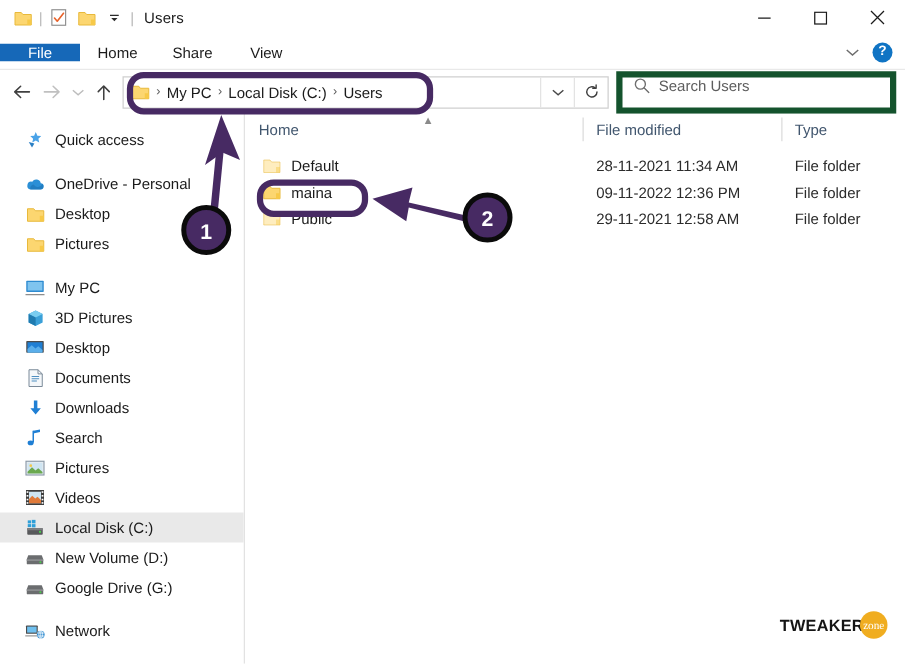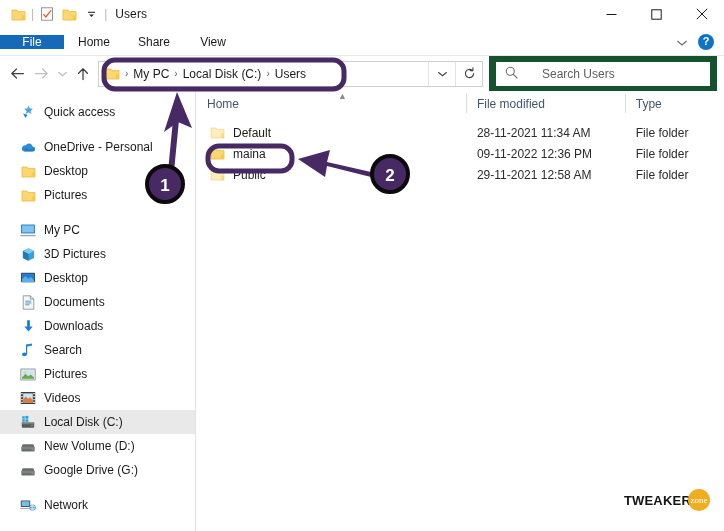--- a/index.html
+++ b/index.html
@@ -173,25 +173,25 @@
   .addr-drop, .addr-refresh {
     width: 26px;
     display: flex;
     align-items: center;
     justify-content: center;
     border-left: 1px solid #e3e3e3;
   }
   .searchbox {
     width: 205px;
     height: 24px;
-    border: 7px solid #14532d;
+    border: 5px solid #14532d;
     margin-left: 6px;
     display: flex;
-    align-items: center;
-    gap: 24px;
+    align-items: flex-start;
+    gap: 7px;
     padding-left: 9px;
     flex: none;
   }
   .search-ph {
     font-size: 12px;
     color: #5d5d5d;
   }
 
   
   .body {

